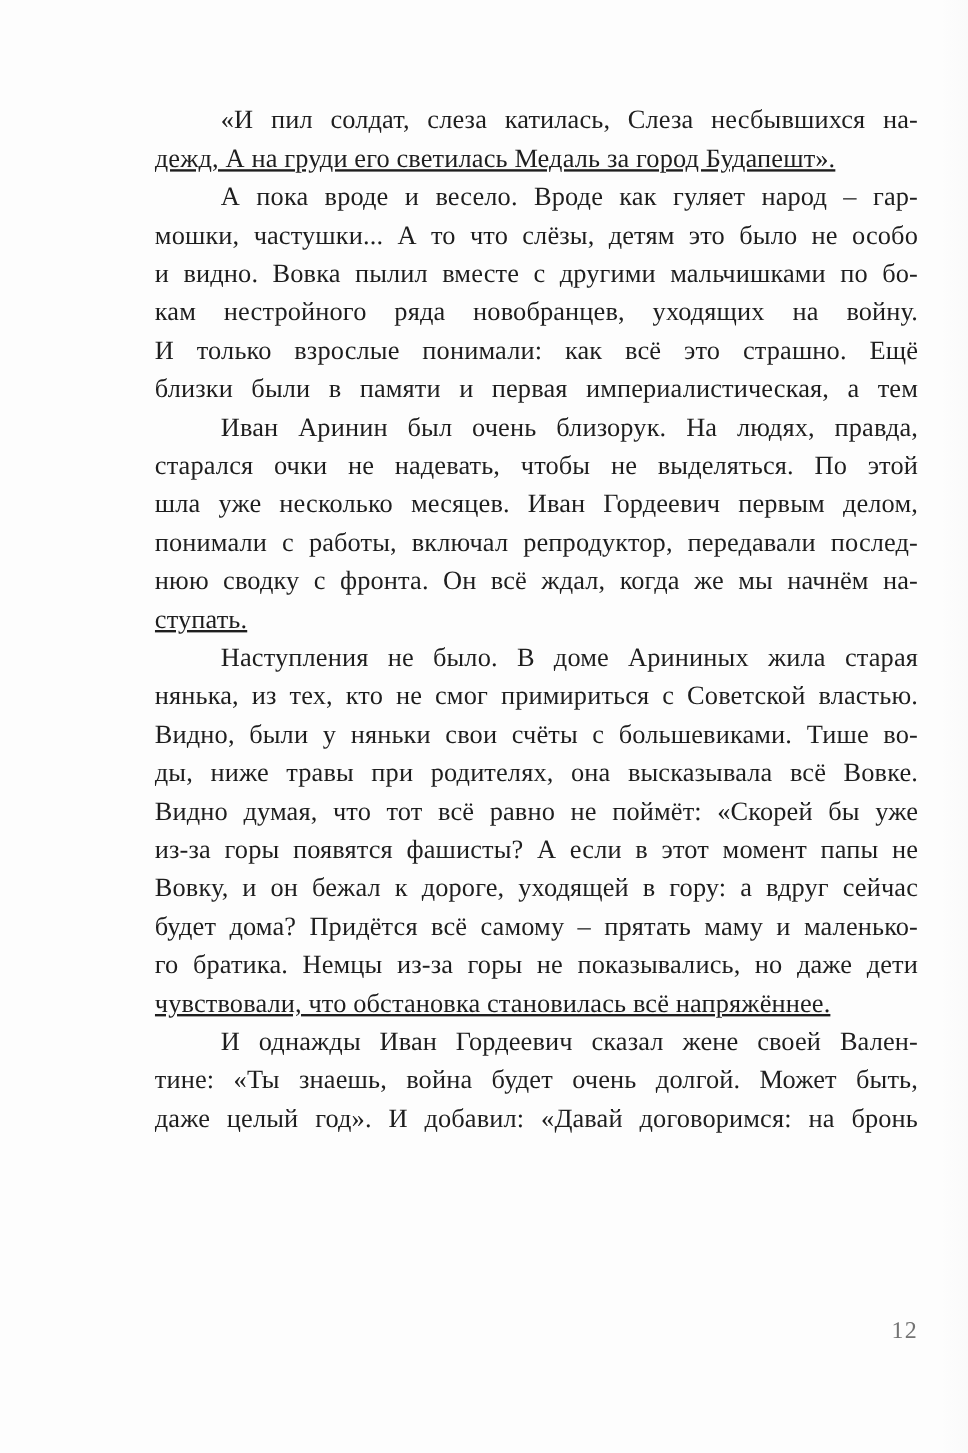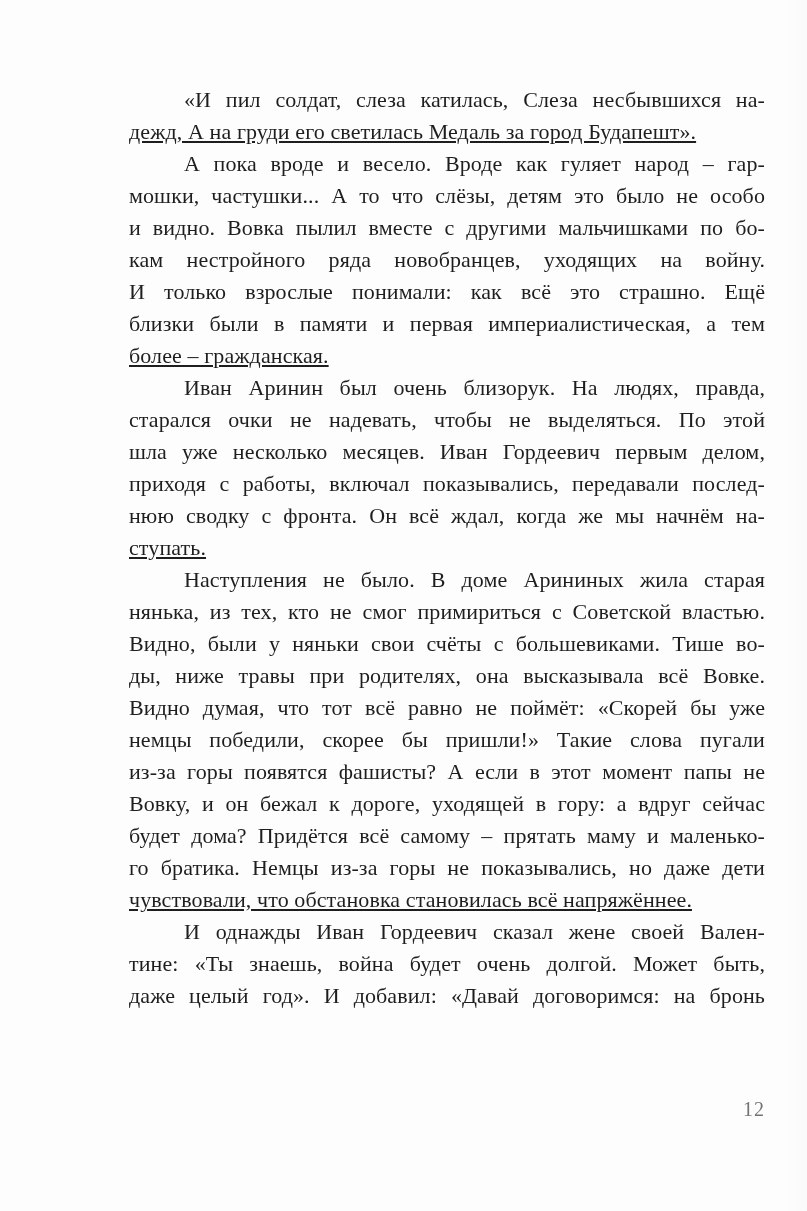--- a/index.html
+++ b/index.html
@@ -68,37 +68,35 @@
         <div class="line first">«И пил солдат, слеза катилась, Слеза несбывшихся на-</div>
         <div class="line last">дежд, А на груди его светилась Медаль за город Будапешт».</div>
       </div>
       <div class="para">
         <div class="line first">А пока вроде и весело. Вроде как гуляет народ – гар-</div>
         <div class="line">мошки, частушки... А то что слёзы, детям это было не особо</div>
         <div class="line">и видно. Вовка пылил вместе с другими мальчишками по бо-</div>
         <div class="line">кам нестройного ряда новобранцев, уходящих на войну.</div>
         <div class="line">И только взрослые понимали: как всё это страшно. Ещё</div>
         <div class="line">близки были в памяти и первая империалистическая, а тем</div>
-        <div class="line last">более – гражданская.</div>
       </div>
       <div class="para">
         <div class="line first">Иван Аринин был очень близорук. На людях, правда,</div>
         <div class="line">старался очки не надевать, чтобы не выделяться. По этой</div>
         <div class="line">шла уже несколько месяцев. Иван Гордеевич первым делом,</div>
-        <div class="line">приходя с работы, включал показывались, передавали послед-</div>
+        <div class="line">понимали с работы, включал репродуктор, передавали послед-</div>
         <div class="line">нюю сводку с фронта. Он всё ждал, когда же мы начнём на-</div>
         <div class="line last">ступать.</div>
       </div>
       <div class="para">
         <div class="line first">Наступления не было. В доме Арининых жила старая</div>
         <div class="line">нянька, из тех, кто не смог примириться с Советской властью.</div>
         <div class="line">Видно, были у няньки свои счёты с большевиками. Тише во-</div>
         <div class="line">ды, ниже травы при родителях, она высказывала всё Вовке.</div>
         <div class="line">Видно думая, что тот всё равно не поймёт: «Скорей бы уже</div>
-        <div class="line">немцы победили, скорее бы пришли!» Такие слова пугали</div>
         <div class="line">из-за горы появятся фашисты? А если в этот момент папы не</div>
         <div class="line">Вовку, и он бежал к дороге, уходящей в гору: а вдруг сейчас</div>
         <div class="line">будет дома? Придётся всё самому – прятать маму и маленько-</div>
         <div class="line">го братика. Немцы из-за горы не показывались, но даже дети</div>
         <div class="line last">чувствовали, что обстановка становилась всё напряжённее.</div>
       </div>
       <div class="para">
         <div class="line first">И однажды Иван Гордеевич сказал жене своей Вален-</div>
         <div class="line">тине: «Ты знаешь, война будет очень долгой. Может быть,</div>
         <div class="line">даже целый год». И добавил: «Давай договоримся: на бронь</div>

